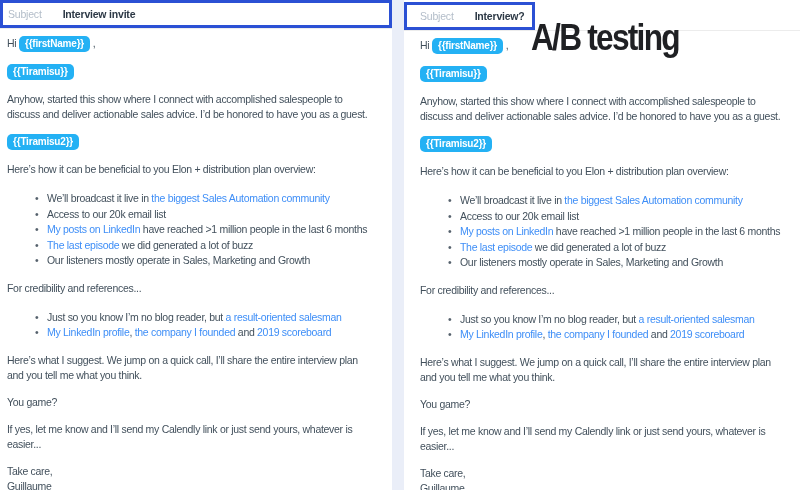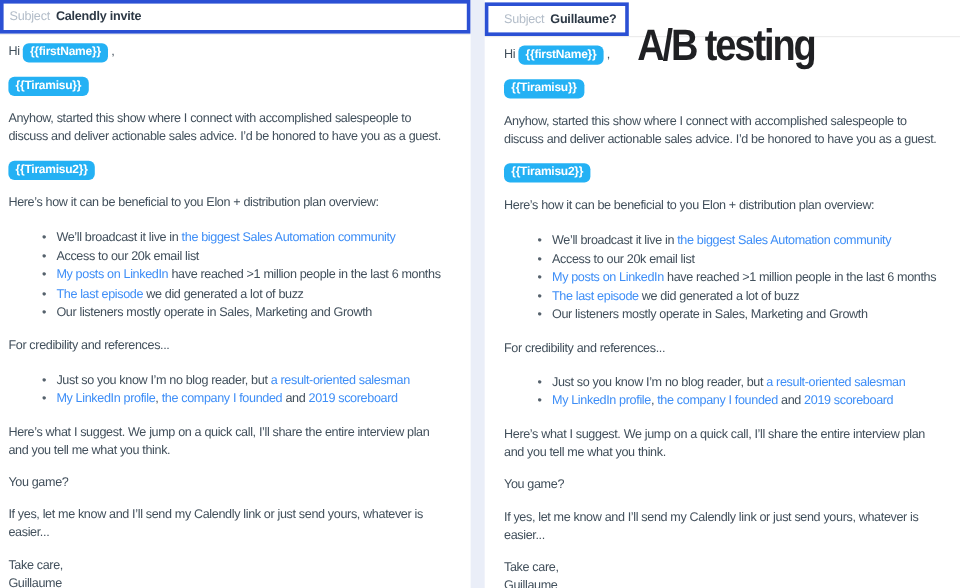--- a/index.html
+++ b/index.html
@@ -20,21 +20,21 @@
 
   .pane{position:absolute;top:0;height:490px;background:#fff;z-index:1;}
   .pane-a{left:0;width:392px;}
   .pane-b{left:404px;width:396px;}
   .divider{position:absolute;left:392px;top:0;width:12px;height:490px;background:var(--divider);z-index:0;}
 
   .subject-row{border-bottom:1px solid var(--row-border);}
   .pane-a .subject-row{height:29px;}
   .pane-b .subject-row{height:31px;padding-top:2px;}
 
-  .subject-box{display:flex;align-items:center;height:28px;border:3px solid var(--annot);background:#fff;font-size:10.5px;letter-spacing:-0.2px;}
+  .subject-box{display:flex;align-items:center;height:28px;border:3px solid var(--annot);background:#fff;font-size:10.5px;letter-spacing:-0.2px;gap:16px;}
   .pane-a .subject-box{width:100%;padding-left:5px;}
   .pane-b .subject-box{display:inline-flex;width:auto;padding:0 7px 0 13px;}
   .subject-label{color:var(--subject-label);margin-right:5px;white-space:pre;}
   .subject-value{color:var(--subject-value);font-weight:bold;white-space:pre;}
 
   .email-body{font-size:10.5px;line-height:15px;letter-spacing:-0.3px;color:var(--body);border-radius:23px;}
   .pane-a .email-body{padding:7px 4px 0 7px;}
   .pane-b .email-body{padding:7px 4px 0 16px;}
   .email-body p{margin:0 0 12px 0;white-space:pre;}
   .email-body ul{list-style:none;margin:14px 0 12px 28px;padding:0;}
@@ -49,21 +49,21 @@
 <body>
 
 <div class="canvas">
 
   <div class="divider"></div>
 
   <div class="pane pane-a">
     <div class="subject-row">
       <div class="subject-box">
         <span class="subject-label">Subject</span>
-        <span class="subject-value">Calendly invite</span>
+        <span class="subject-value">Interview invite</span>
       </div>
     </div>
     <div class="email-body">
         <p><span>Hi </span><span class="pill">{{firstName}}</span><span> ,</span></p>
         <p><span class="pill">{{Tiramisu}}</span></p>
         <p><span>Anyhow, started this show where I connect with accomplished salespeople to
 discuss and deliver actionable sales advice. I’d be honored to have you as a guest.</span></p>
         <p><span class="pill">{{Tiramisu2}}</span></p>
         <p><span>Here’s how it can be beneficial to you Elon + distribution plan overview:</span></p>
         <ul>
@@ -85,21 +85,21 @@
 easier...</span></p>
         <p><span>Take care,
 Guillaume</span></p>
       </div>
   </div>
 
   <div class="pane pane-b">
     <div class="subject-row">
       <div class="subject-box">
         <span class="subject-label">Subject</span>
-        <span class="subject-value">Guillaume?</span>
+        <span class="subject-value">Interview?</span>
       </div>
     </div>
     <div class="email-body">
         <p><span>Hi </span><span class="pill">{{firstName}}</span><span> ,</span></p>
         <p><span class="pill">{{Tiramisu}}</span></p>
         <p><span>Anyhow, started this show where I connect with accomplished salespeople to
 discuss and deliver actionable sales advice. I’d be honored to have you as a guest.</span></p>
         <p><span class="pill">{{Tiramisu2}}</span></p>
         <p><span>Here’s how it can be beneficial to you Elon + distribution plan overview:</span></p>
         <ul>

